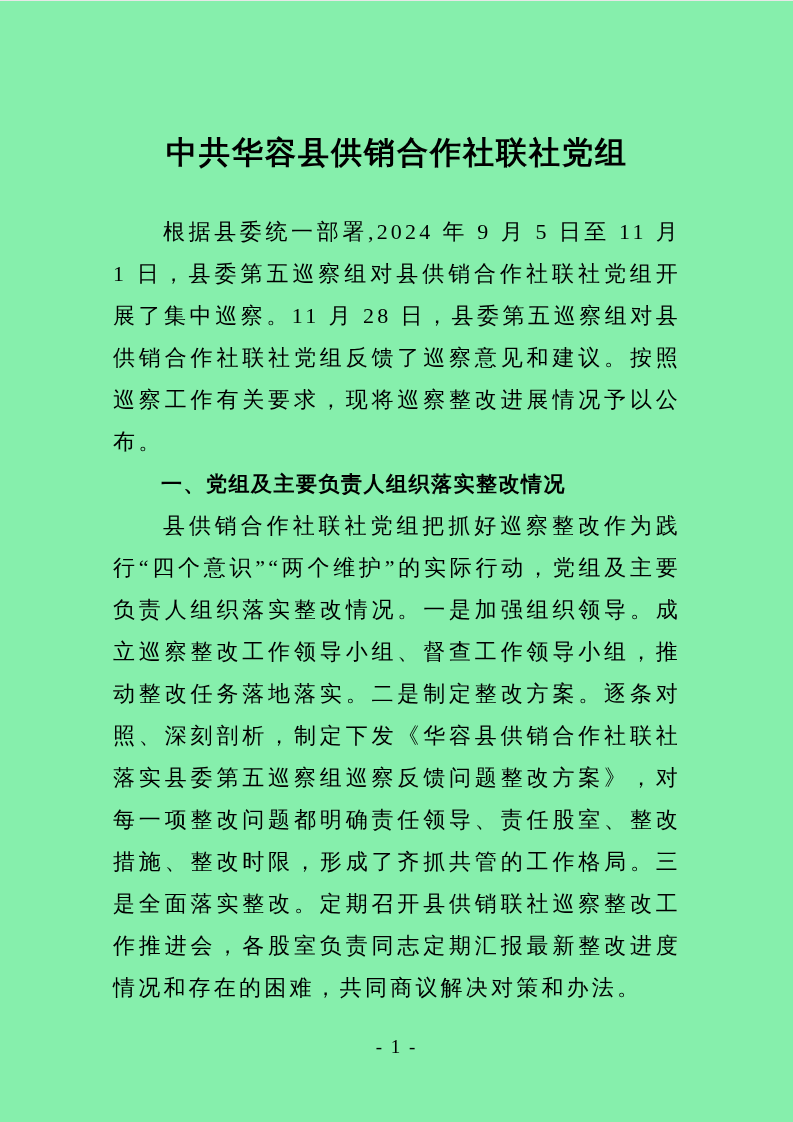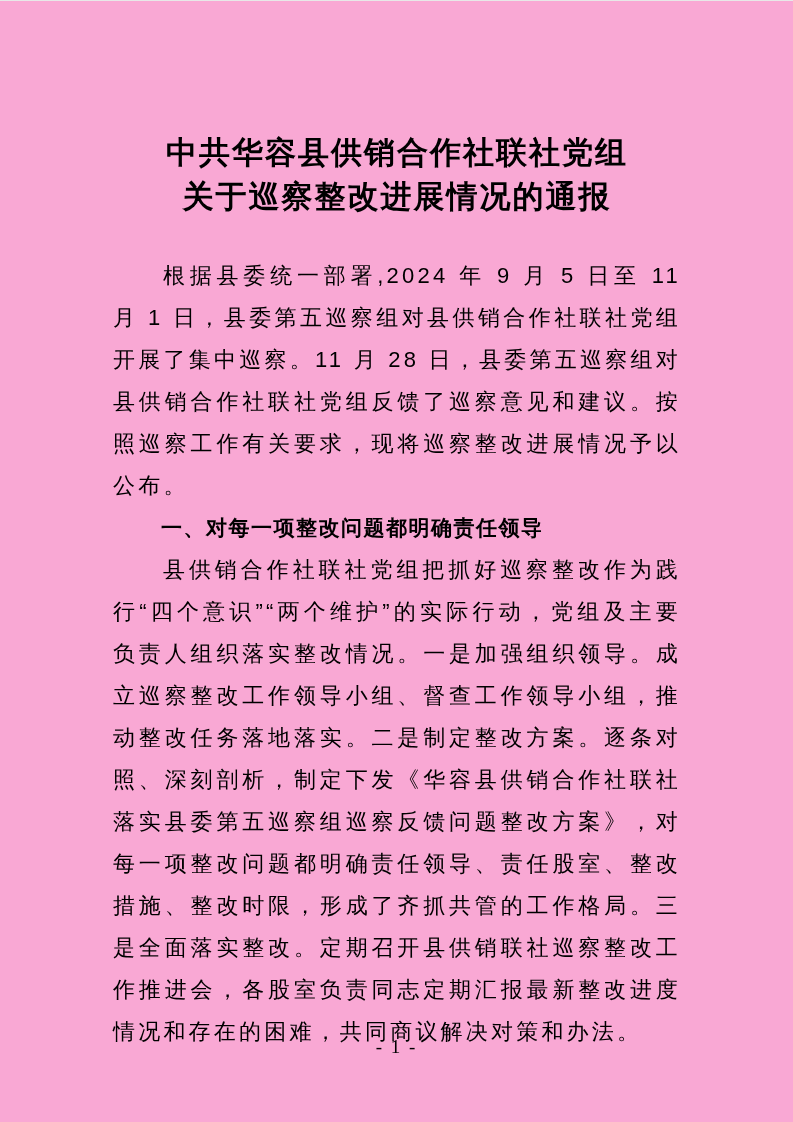--- a/index.html
+++ b/index.html
@@ -5,21 +5,21 @@
   * { margin: 0; padding: 0; box-sizing: border-box; }
   html, body {
     background: #ffffff;
     font-family: "Liberation Serif", "DejaVu Serif", serif;
   }
   .page {
     position: relative;
     width: 793px;
     height: 1122px;
     margin: 0 auto;
-    background: #f9a8d4;
+    background: #86efac;
     color: #000000;
     overflow: hidden;
     border-top: 1px solid #e8e8e8;
   }
   .content {
     position: absolute;
     left: 113px;
     top: 130px;
     width: 568px;
   }
@@ -29,21 +29,21 @@
     font-weight: bold;
     font-size: 31px;
     line-height: 44px;
     letter-spacing: 2px;
     color: #000000;
   }
   .body-text {
     margin-top: 36px;
   }
   .para {
-    font-family: Liberation Sans, sans-serif;
+    font-family: Liberation Serif, serif;
     font-size: 22px;
     line-height: 42px;
     letter-spacing: 3.2px;
     text-align: justify;
     text-indent: 50px;
     color: #000000;
   }
   .section-heading {
     font-family: "Liberation Sans", "DejaVu Sans", sans-serif;
     font-weight: bold;
@@ -67,27 +67,26 @@
   }
 </style>
 </head>
 <body>
 
 <div class="page">
   <div class="content">
 
     <h1 class="doc-title">
       <div>中共华容县供销合作社联社党组</div>
-      <div>关于巡察整改进展情况的通报</div>
     </h1>
 
     <div class="body-text">
       <p class="para">根据县委统一部署,2024 年 9 月 5 日至 11 月 1 日，县委第五巡察组对县供销合作社联社党组开展了集中巡察。11 月 28 日，县委第五巡察组对县供销合作社联社党组反馈了巡察意见和建议。按照巡察工作有关要求，现将巡察整改进展情况予以公布。</p>
 
-      <h2 class="section-heading">一、对每一项整改问题都明确责任领导</h2>
+      <h2 class="section-heading">一、党组及主要负责人组织落实整改情况</h2>
 
       <p class="para">县供销合作社联社党组把抓好巡察整改作为践行“四个意识”“两个维护”的实际行动，党组及主要负责人组织落实整改情况。一是加强组织领导。成立巡察整改工作领导小组、督查工作领导小组，推动整改任务落地落实。二是制定整改方案。逐条对照、深刻剖析，制定下发《华容县供销合作社联社落实县委第五巡察组巡察反馈问题整改方案》，对每一项整改问题都明确责任领导、责任股室、整改措施、整改时限，形成了齐抓共管的工作格局。三是全面落实整改。定期召开县供销联社巡察整改工作推进会，各股室负责同志定期汇报最新整改进度情况和存在的困难，共同商议解决对策和办法。</p>
     </div>
 
   </div>
 
   <div class="page-footer">- 1 -</div>
 </div>
 
 </body></html>

